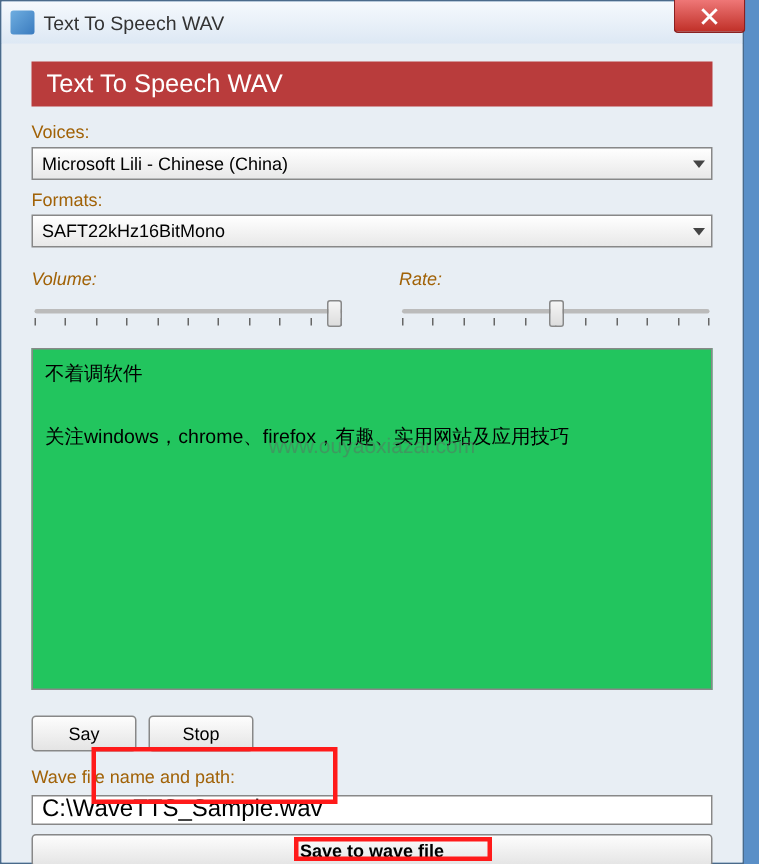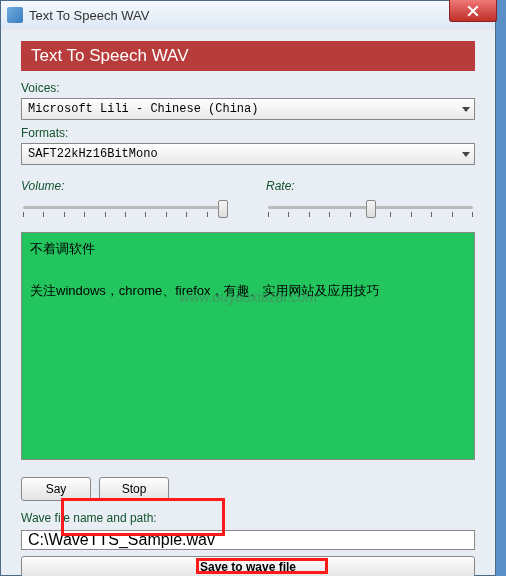--- a/index.html
+++ b/index.html
@@ -10,23 +10,23 @@
 .titlebar { height: 28px; background: linear-gradient(#f5f9fd, #dde8f4); display: flex; align-items: center; padding: 0 6px; position: relative; }
 .titlebar .app-icon { width: 16px; height: 16px; background: linear-gradient(135deg, #6faee0, #3a7bbf); border-radius: 2px; margin-right: 6px; }
 .titlebar .title { color: #333; font-size: 13px; }
 .close-btn { position: absolute; right: -2px; top: -1px; width: 48px; height: 22px; background: linear-gradient(#e77, #c03028); border: 1px solid #8a2020; border-top: none; border-radius: 0 0 3px 3px; display: flex; align-items: center; justify-content: center; cursor: pointer; }
 .close-btn svg { width: 12px; height: 12px; }
 
 .content { padding: 12px 20px 8px 20px; background: #e8eef4; height: calc(100% - 28px); }
 
 .banner { background: #b93c3c; color: #fff; padding: 5px 10px; font-size: 17px; font-weight: 400; margin-bottom: 10px; }
 
-.field-label { font-size: 12px; color: #14532d; margin-bottom: 3px; margin-top: 6px; }
+.field-label { font-size: 12px; color: #a16207; margin-bottom: 3px; margin-top: 6px; }
 
-.dropdown { width: 100%; height: 22px; border: 1px solid #888; background: linear-gradient(#fff, #e8e8e8); display: flex; align-items: center; justify-content: space-between; padding: 0 4px 0 6px; cursor: pointer; font-size: 12px; font-family: Liberation Mono, monospace; }
+.dropdown { width: 100%; height: 22px; border: 1px solid #888; background: linear-gradient(#fff, #e8e8e8); display: flex; align-items: center; justify-content: space-between; padding: 0 4px 0 6px; cursor: pointer; font-size: 12px; }
 .dropdown .arrow { width: 0; height: 0; border-left: 4px solid transparent; border-right: 4px solid transparent; border-top: 5px solid #444; }
 
 .sliders-row { display: flex; gap: 36px; margin-top: 8px; font-style: italic; }
 .slider-col { flex: 1; }
 .slider { position: relative; height: 28px; margin-top: 2px; }
 .slider-track { position: absolute; top: 10px; left: 2px; right: 2px; height: 3px; background: #bbb; border-radius: 2px; }
 .slider-ticks { position: absolute; top: 16px; left: 0; right: 0; height: 6px; display: flex; justify-content: space-between; padding: 0 2px; }
 .slider-ticks span { width: 1px; height: 5px; background: #666; }
 .slider-thumb { position: absolute; top: 4px; width: 10px; height: 18px; background: linear-gradient(#f5f5f5, #ddd); border: 1px solid #888; border-radius: 2px; }
 

